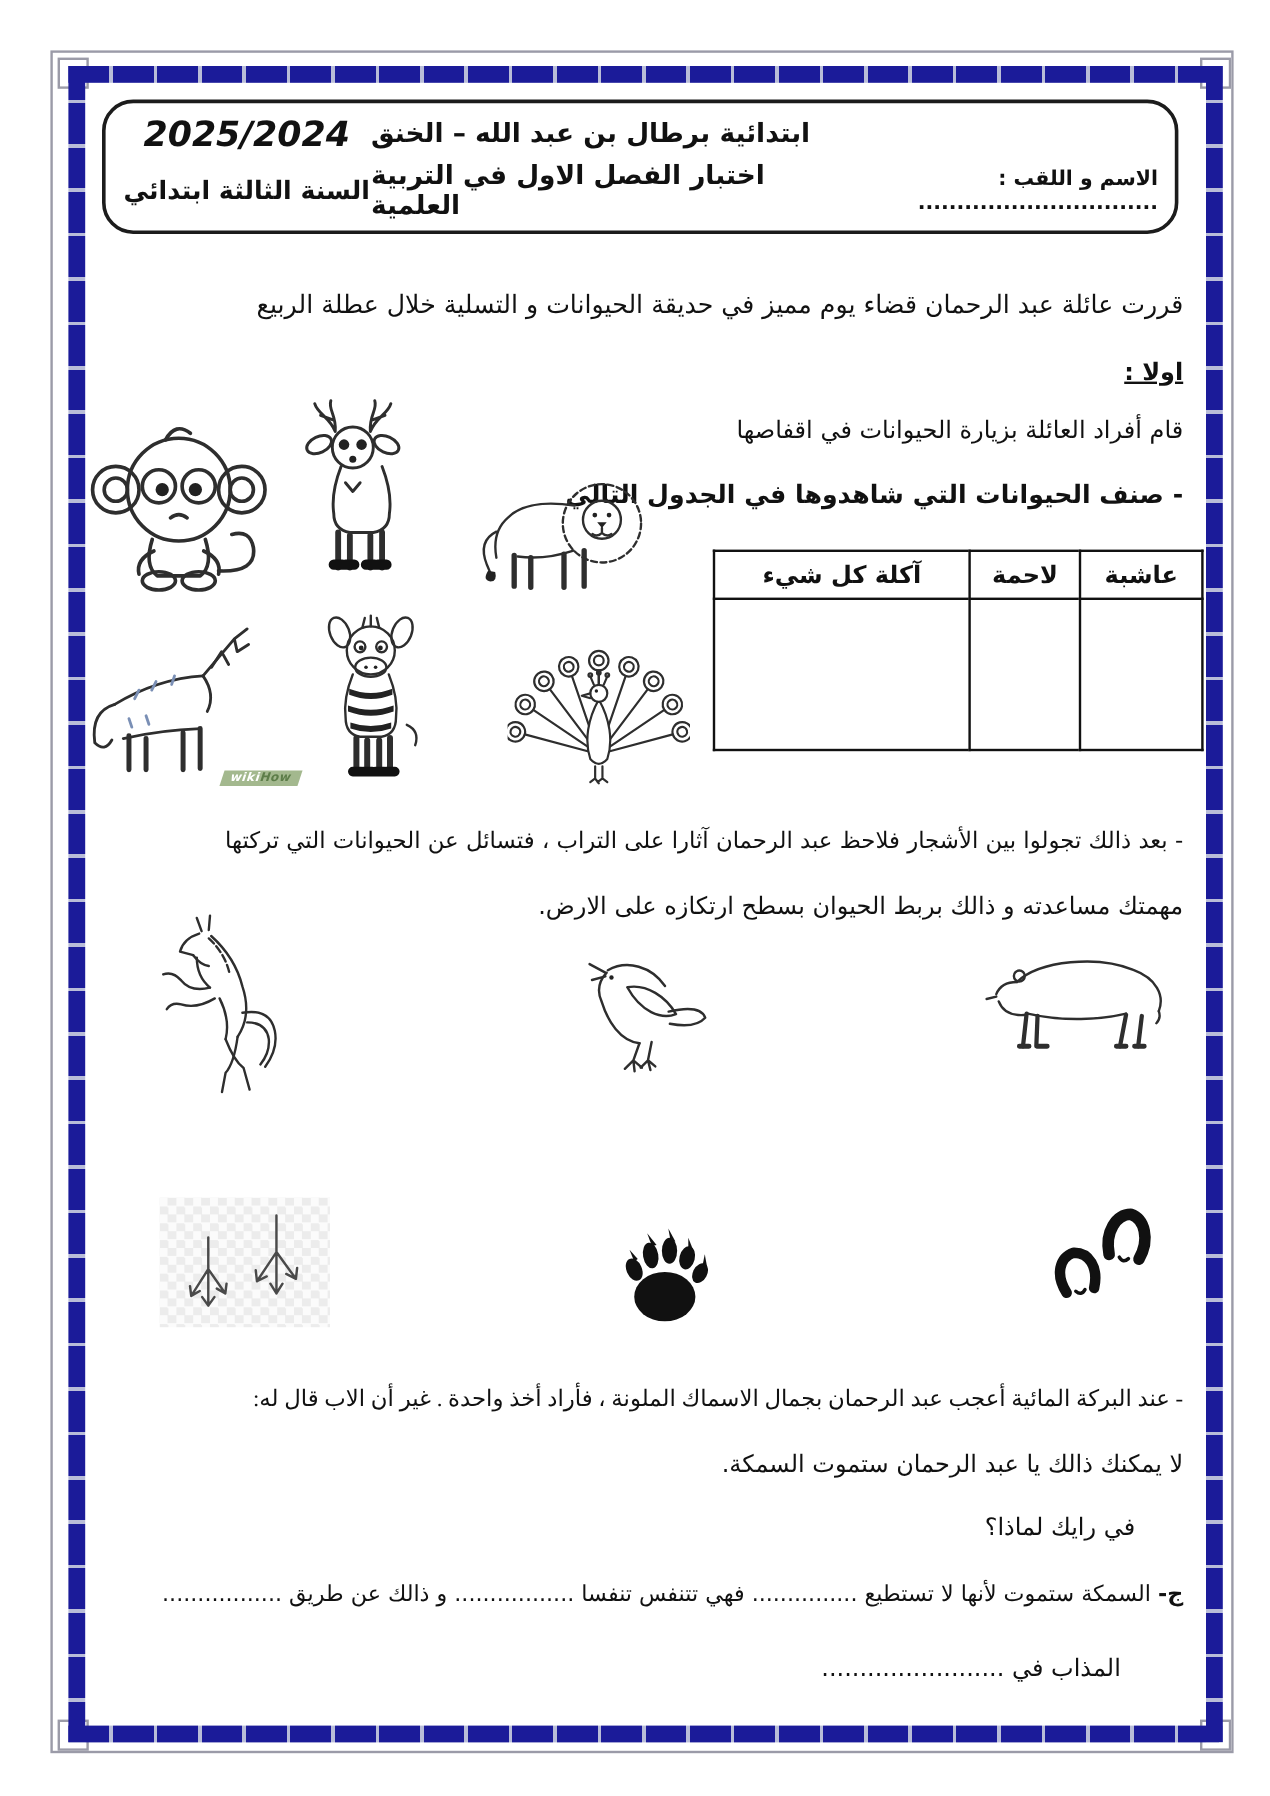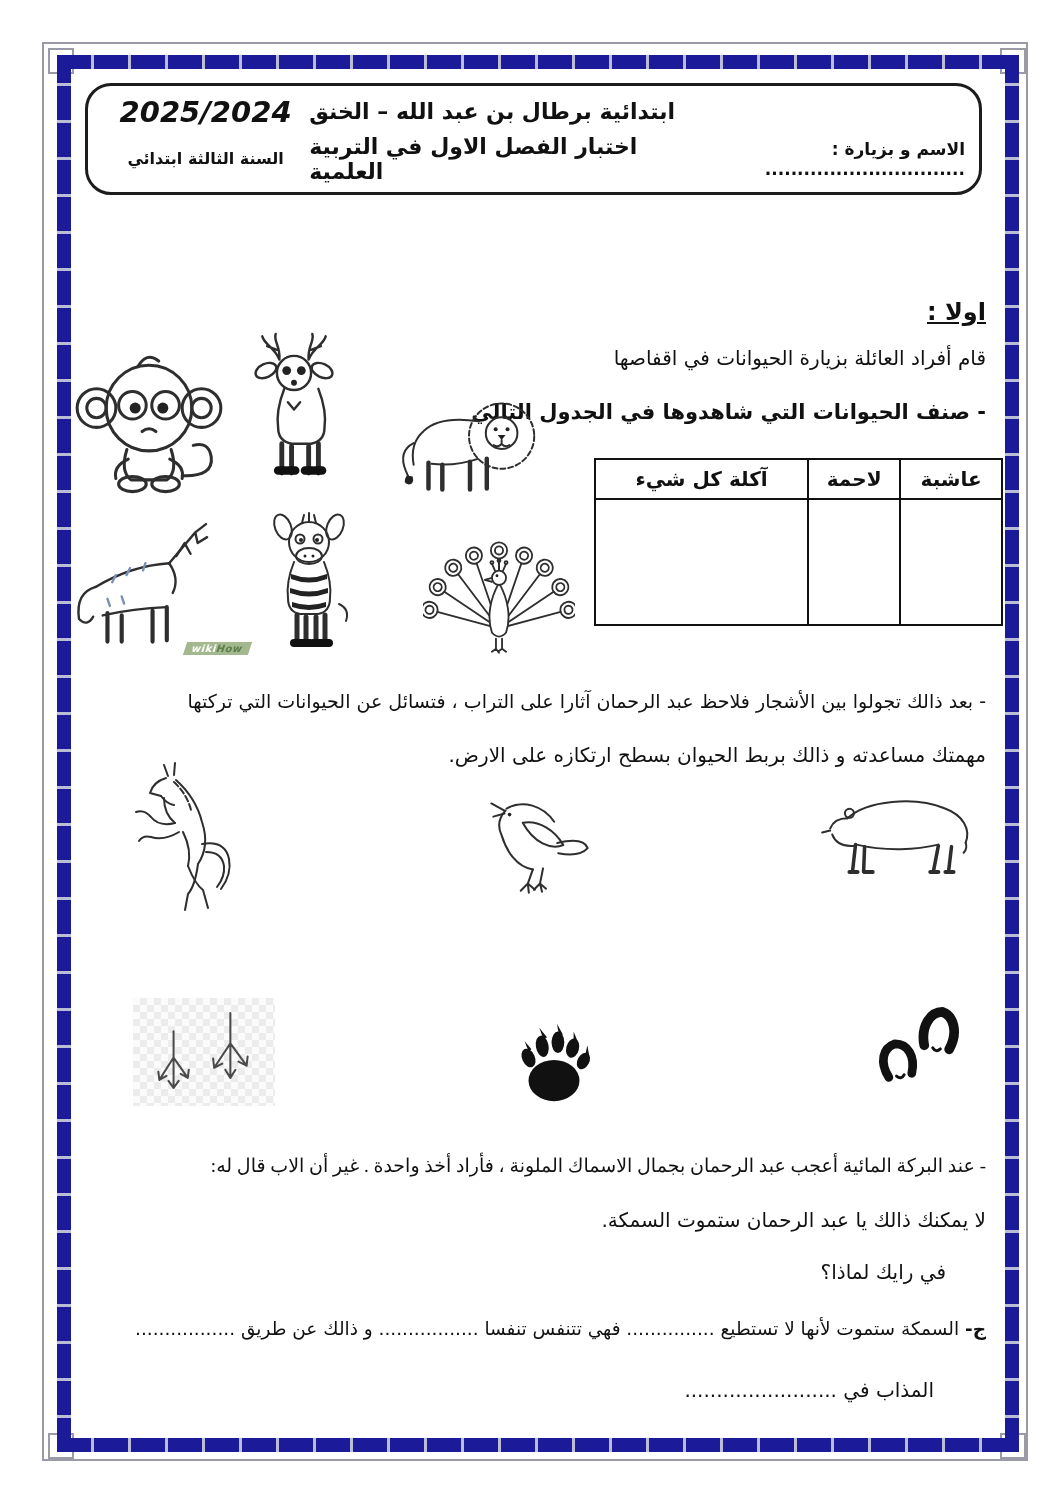--- a/index.html
+++ b/index.html
@@ -19,21 +19,21 @@
 
   .content{position:absolute;left:75px;top:70px;right:66px;bottom:60px;z-index:3;}
 
   
   .header-box{position:absolute;left:10px;right:10px;top:13px;height:112px;border:3px solid #1c1c1c;border-radius:26px;display:flex;flex-direction:column;justify-content:space-around;padding:6px 14px;box-sizing:border-box;}
   .hrow{display:flex;direction:rtl;align-items:center;}
   .hcell-r{width:30%;text-align:right;font-size:17px;font-weight:bold;}
   .hcell-c{width:46%;text-align:left;font-weight:bold;font-size:22px;}
   .hcell-l{width:24%;text-align:center;font-weight:bold;}
   .year{font-size:29px;font-style:italic;}
-  .grade{font-size:16px;}
+  .grade{font-size:21px;}
 
   .ar{direction:rtl;unicode-bidi:embed;}
   .line{position:absolute;right:6px;left:2px;text-align:right;font-size:20px;white-space:nowrap;}
 
   
   .cls-table{position:absolute;left:519px;top:388px;width:409px;border-collapse:collapse;direction:rtl;}
   .cls-table th{border:2.5px solid #111;font-size:20px;font-weight:bold;height:36px;text-align:center;}
   .cls-table td{border:2.5px solid #111;height:122px;}
 
   .art{position:absolute;}
@@ -64,27 +64,28 @@
 
   <div class="content">
 
     <div class="header-box">
       <div class="hrow">
         <div class="hcell-r"></div>
         <div class="hcell-c ar">ابتدائية برطال بن عبد الله – الخنق</div>
         <div class="hcell-l year">2025/2024</div>
       </div>
       <div class="hrow">
-        <div class="hcell-r ar">الاسم و بزيارة : ...............................</div>
+        <div class="hcell-r ar">الاسم و اللقب : ...............................</div>
         <div class="hcell-c ar">اختبار الفصل الاول في التربية العلمية</div>
         <div class="hcell-l grade ar">السنة الثالثة ابتدائي</div>
       </div>
     </div>
 
-    <div class="line ar bold ul" style="top:228px;font-size:24px;">اولا :</div>
+    <div class="line ar" style="top:172px;font-size:21px;">قررت عائلة عبد الرحمان قضاء يوم مميز في حديقة الحيوانات و التسلية خلال عطلة الربيع</div>
+    <div class="line ar bold ul" style="top:228px;font-size:20px;">اولا :</div>
     <div class="line ar" style="top:276px;font-size:20px;">قام أفراد العائلة بزيارة الحيوانات في اقفاصها</div>
     <div class="line ar bold" style="top:330px;font-size:21px;">- صنف الحيوانات التي شاهدوها في الجدول التالي</div>
 
     <table class="cls-table">
       <tbody>
           <tr>
         <th>عاشبة</th>
         <th>لاحمة</th>
         <th>آكلة كل شيء</th>
       </tr>

